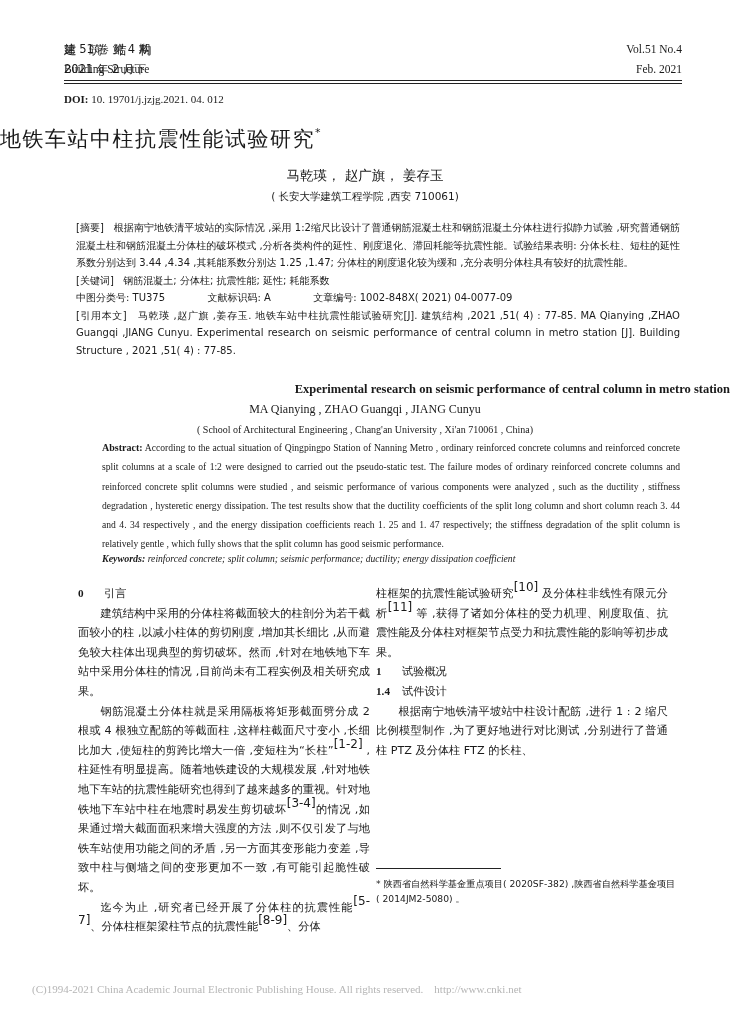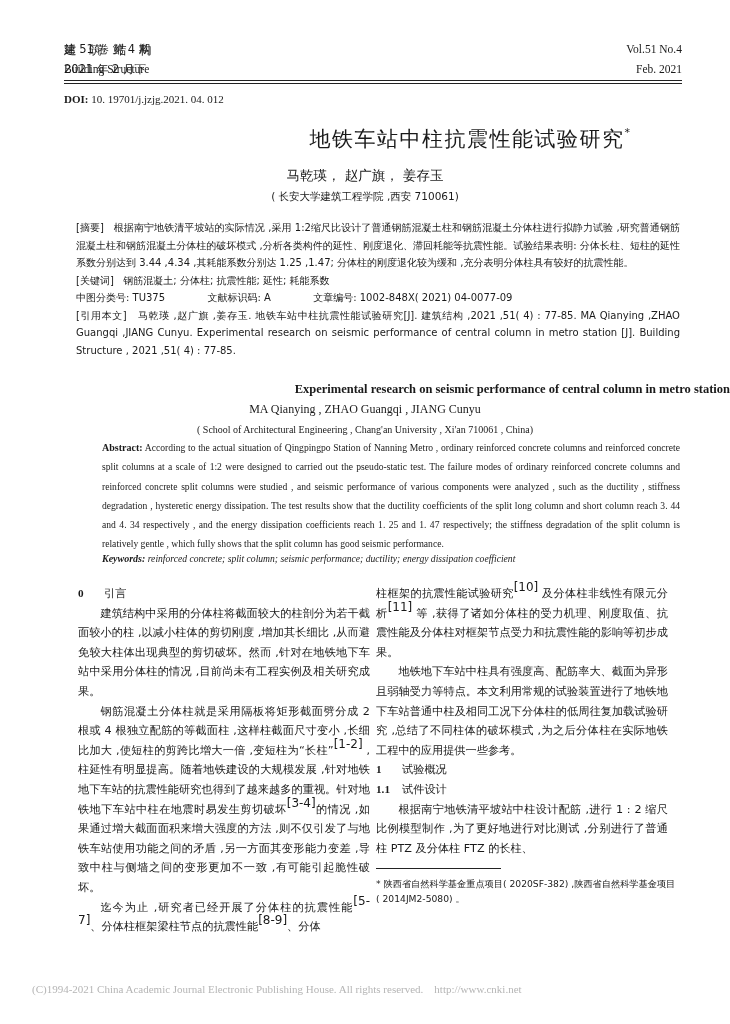--- a/index.html
+++ b/index.html
@@ -11,22 +11,22 @@
   .hdr { position:absolute; left:64px; width:618px; font-size:11.5px; line-height:19px; }
   .hdr .l { position:absolute; left:0; }
   .hdr .c { position:absolute; left:0; width:100%; }
   .hdr .r { position:absolute; right:0; text-align:right; }
   .rule1 { position:absolute; left:64px; width:618px; top:80px; height:0; border-top:1.3px solid #222; }
   .rule2 { position:absolute; left:64px; width:618px; top:83px; height:0; border-top:0.8px solid #222; }
 
   .doi { position:absolute; left:64px; top:93px; font-size:11px; }
   .doi b { font-family:"Liberation Serif", serif; font-weight:bold; }
 
-  .title { position:absolute; left:0; width:598px; top:125px; text-align:right;
-           font-size:21px; letter-spacing:1.5px;padding-left:32px; }
+  .title { position:absolute; left:0; width:598px; top:125px; text-align:left;
+           font-size:21px; letter-spacing:1.5px; }
   .title sup { font-size:11px; vertical-align:10px; letter-spacing:0; }
   .authors { position:absolute; left:0; width:730px; top:167px; text-align:center; font-size:13.5px; }
   .affil { position:absolute; left:0; width:730px; top:190px; text-align:center; font-size:10.5px; }
 
   .cnblock { position:absolute; left:76px; width:604px; top:219px; font-size:10px; line-height:17.5px; text-align:justify; }
   .cnblock p { margin:0; }
 
   .en-title { position:absolute; left:0; width:730px; top:382px; text-align:right;
               font-family:"Liberation Serif", serif; font-weight:bold; font-size:12.5px; }
   .en-authors { position:absolute; left:0; width:730px; top:402px; text-align:center;
@@ -125,26 +125,25 @@
   </p>
   <p class="ind">
     <span>迄今为止 ,研究者已经开展了分体柱的抗震性能</span><sup class="ref">[5-7]</sup><span>、分体柱框架梁柱节点的抗震性能</span><sup class="ref">[8-9]</sup><span id="p3c-left">、分体</span>
   </p>
 </div>
 
 <div class="col right">
   <p>
     <span>柱框架的抗震性能试验研究</span><sup class="ref">[10]</sup><span> 及分体柱非线性有限元分析</span><sup class="ref">[11]</sup><span> 等 ,获得了诸如分体柱的受力机理、刚度取值、抗震性能及分体柱对框架节点受力和抗震性能的影响等初步成果。</span>
   </p>
-  <p class="ind">地铁地下车站中柱具有强度高、配筋率大、截面为异形且弱轴受力等特点。本文利用常规的试验装置进行了地铁地下车站普通中柱及相同工况下分体柱的低周往复加载试验研究 ,总结了不同柱体的破坏模式 ,为之后分体柱在实际地铁工程中的应用提供一些参考。</p>
   <p class="sec">
     <span class="num">1</span><span>试验概况</span>
   </p>
   <p class="sec">
-    <span class="num2">1.1</span><span>试件设计</span>
+    <span class="num2">1.4</span><span>试件设计</span>
   </p>
   <p class="ind">根据南宁地铁清平坡站中柱设计配筋 ,进行 1 : 2 缩尺比例模型制作 ,为了更好地进行对比测试 ,分别进行了普通柱 PTZ 及分体柱 FTZ 的长柱、</p>
 </div>
 
 <div class="fn-rule"></div>
 <div class="footnote">
   <p>* 陕西省自然科学基金重点项目( 2020SF-382) ,陕西省自然科学基金项目( 2014JM2-5080) 。</p>
 </div>
 
 <div class="copyright">(C)1994-2021 China Academic Journal Electronic Publishing House. All rights reserved.    http://www.cnki.net</div>

